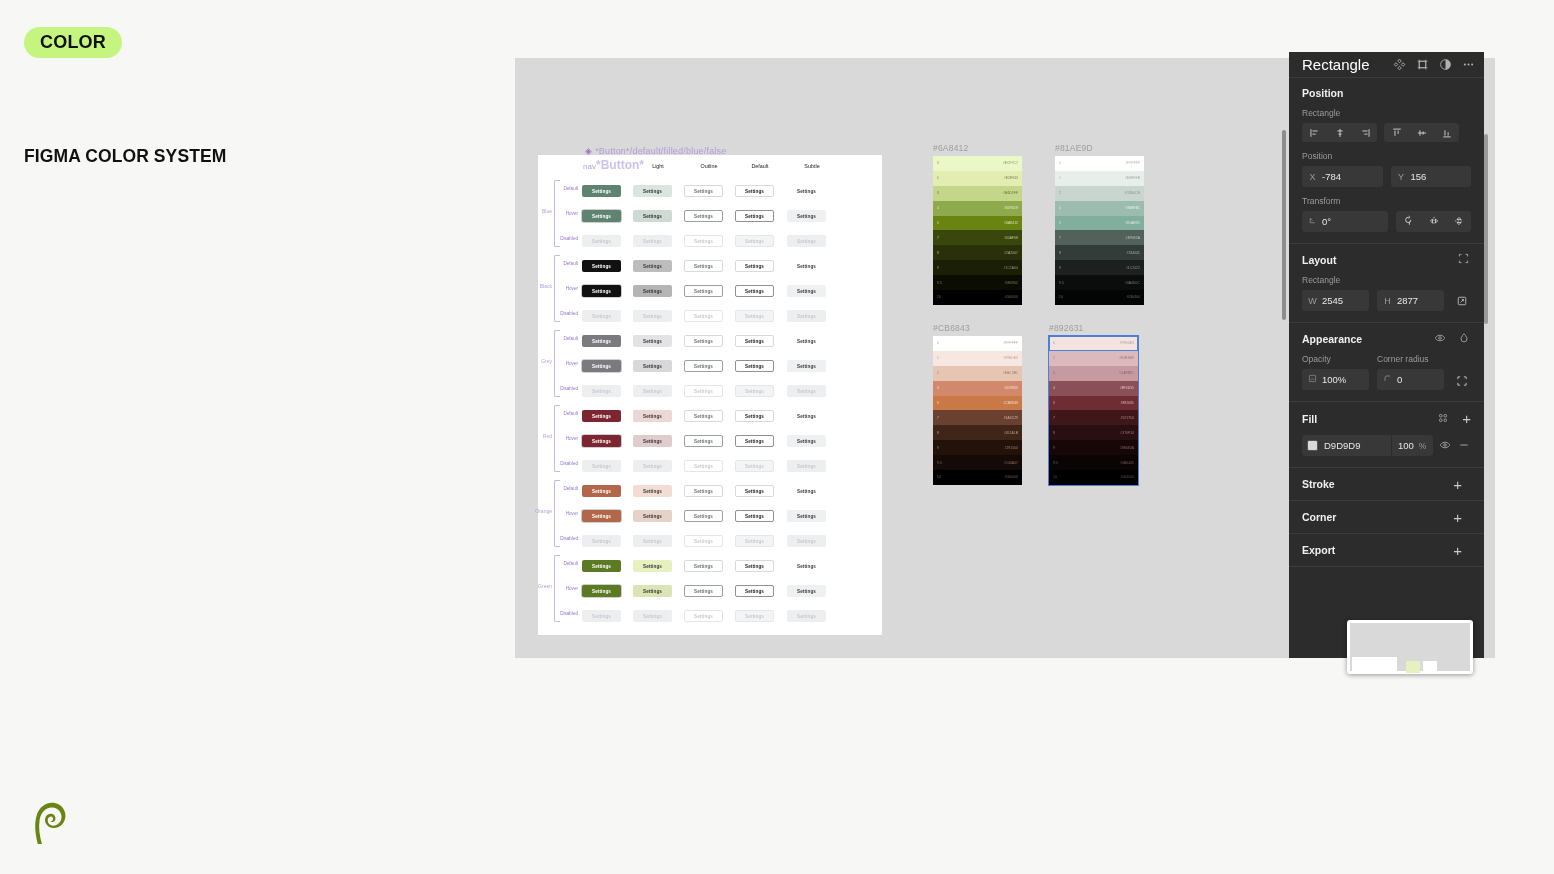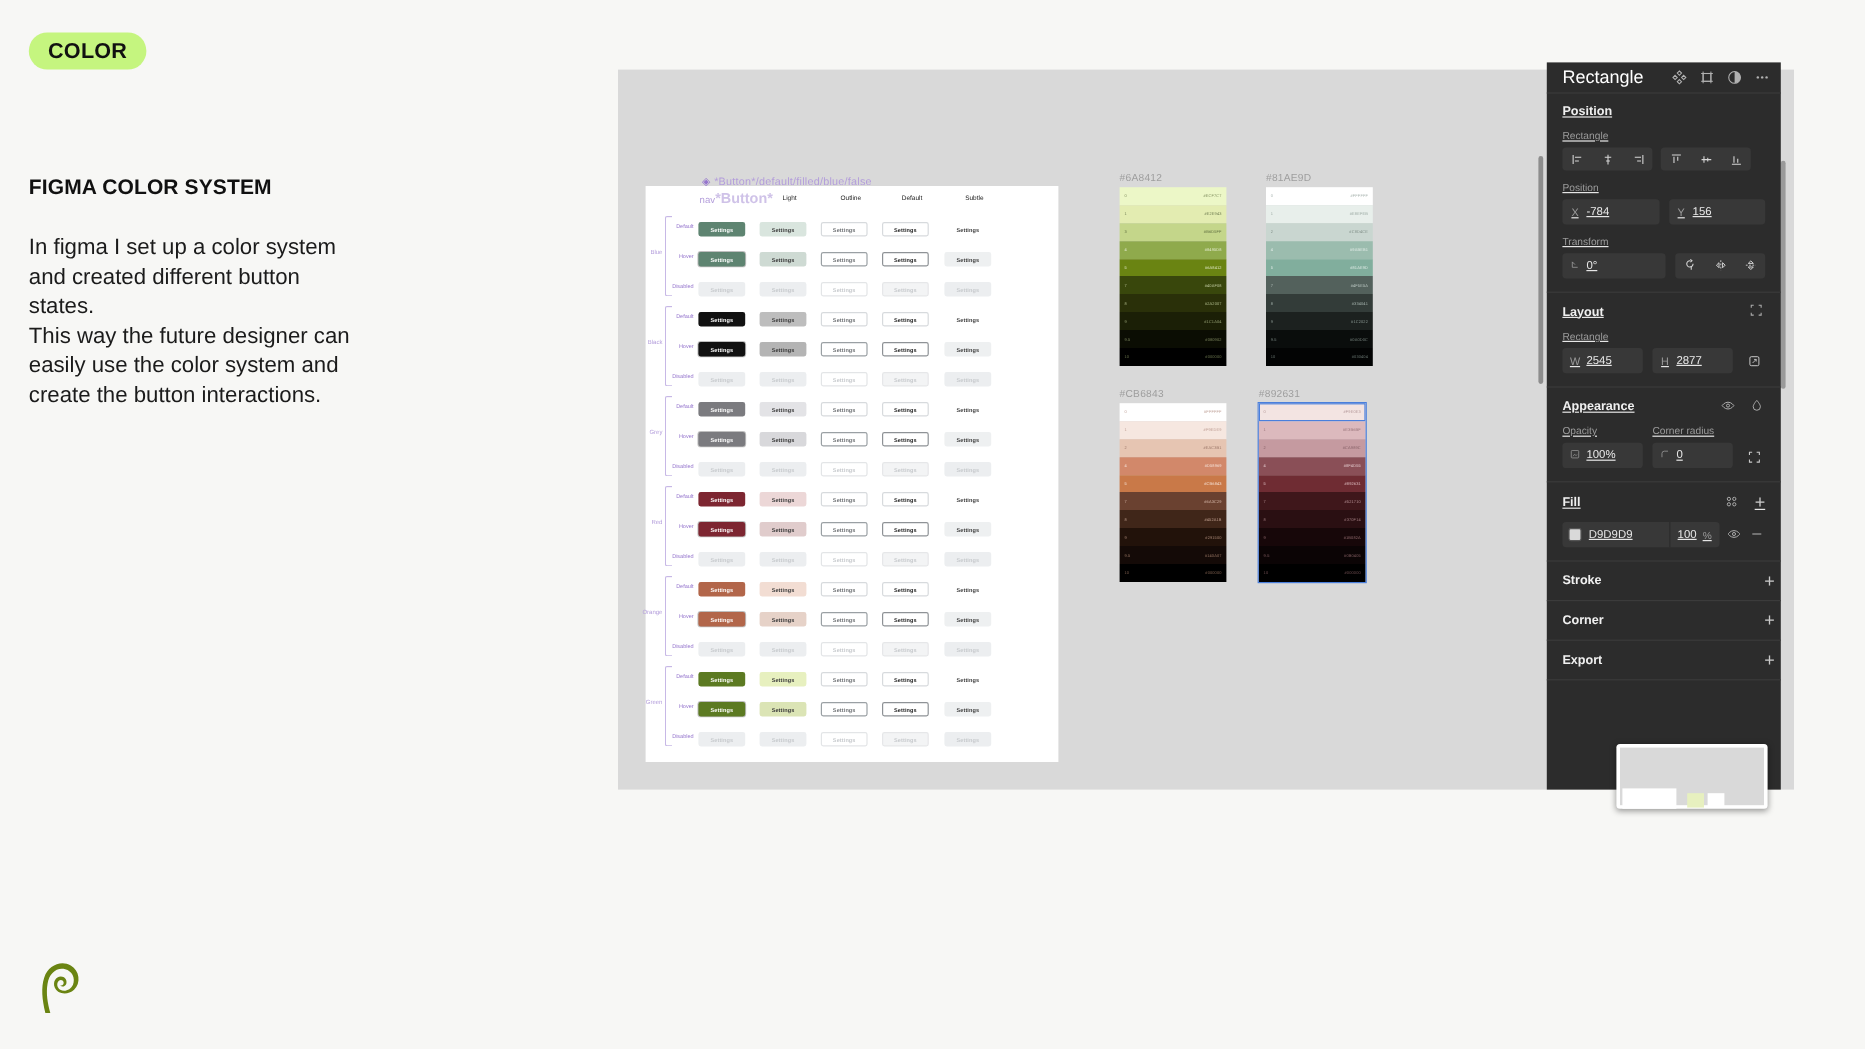--- a/index.html
+++ b/index.html
@@ -108,37 +108,37 @@
     position: absolute; left: -7px; top: 78px; width: 3.5px; height: 190px;
     background: #8d8d8d; border-radius: 3px;
   }
   .p-head {
     height: 26px; display: flex; align-items: center;
     padding: 0 9px 0 13px; border-bottom: 1px solid #3b3b3b;
   }
   .p-head .t { font-size: 15px; font-weight: 400; color: #fff; flex: 1; }
   .p-head .icons { display: flex; gap: 10px; align-items: center; }
   .ic { width: 13px; height: 13px; display: block; opacity: .82; }
-  .section { padding: 9px 13px 11px 13px; border-bottom: 1px solid #3b3b3b; text-decoration: underline; }
+  .section { padding: 9px 13px 11px 13px; border-bottom: 1px solid #3b3b3b; }
   .sec-title-row { display: flex; align-items: center; justify-content: space-between; margin-bottom: 9px; }
   .sec-title { font-size: 10.5px; font-weight: 600; color: #f0f0f0; }
   .sub-lbl { font-size: 8.5px; color: #9b9b9b; margin-bottom: 5px; }
   .row { display: flex; gap: 8px; }
   .seg { display: flex; background: #383838; border-radius: 3px; overflow: hidden; }
   .seg > div { width: 25px; height: 19px; display: flex; align-items: center; justify-content: center; }
   .field {
     flex: 1; height: 21px; background: #383838; border-radius: 3px;
     display: flex; align-items: center; gap: 5px; padding: 0 6px;
     font-size: 9.5px; color: #e8e8e8;
   }
   .field .pfx { color: #9b9b9b; font-size: 9px; width: 9px; flex: none; text-align: center; }
   .mini-btn { width: 19px; height: 19px; display: flex; align-items: center; justify-content: center; flex: none; }
   .collapse-row {
     height: 33px; display: flex; align-items: center; justify-content: space-between;
-    padding: 0 5px 0 13px; border-bottom: 1px solid #3b3b3b; text-align: right;
+    padding: 0 22px 0 13px; border-bottom: 1px solid #3b3b3b; text-align: right;
   }
   .plus { font-size: 15px; color: #c9c9c9; line-height: 1; font-weight: 300; }
   .fill-row { display: flex; align-items: center; gap: 6px; }
   .fill-chip {
     flex: 1; height: 21px; background: #383838; border-radius: 3px;
     display: flex; align-items: center; font-size: 9.5px;
   }
   .fill-chip .swatch { width: 11px; height: 11px; background: #d9d9d9; border-radius: 2px; margin: 0 6px 0 5px; border: .5px solid #555; }
   .fill-chip .hex { flex: 1; }
   .fill-chip .opq { width: 42px; border-left: 1px solid #2c2c2c; height: 100%; display: flex; align-items: center; padding-left: 6px; gap: 5px; }
@@ -154,28 +154,20 @@
 </style>
 </head>
 <body>
 
 <div id="root">
 
   <div class="badge">COLOR</div>
 
   <div class="left-head">FIGMA COLOR SYSTEM</div>
 
-  <div class="left-body" id="body-text">
-      <p>In figma I set up a color system</p>
-      <p>and created different button</p>
-      <p>states.</p>
-      <p>This way the future designer can</p>
-      <p>easily use the color system and</p>
-      <p>create the button interactions.</p>
-    </div>
 
   <div class="logo">
     <svg viewBox="0 0 100 100" width="46" height="48" aria-hidden="true">
       <path d="M30 98 C24 74 22 52 28 34 C35 12 58 2 76 12 C92 21 95 44 82 56 C70 67 52 64 47 52 C43 42 49 32 58 32 C65 32 70 38 68 45 C66 50 60 52 57 48 C61 49 64 46 63 42 C62 38 57 37 54 40 C50 44 51 52 57 56 C65 61 76 56 80 47 C85 35 78 22 66 19 C50 15 37 27 34 45 C31 62 34 80 39 98 Z" fill="#6A8412"></path>
     </svg>
   </div>
 
   <div class="figma-window">
 
     <div class="canvas-scroll"></div>

